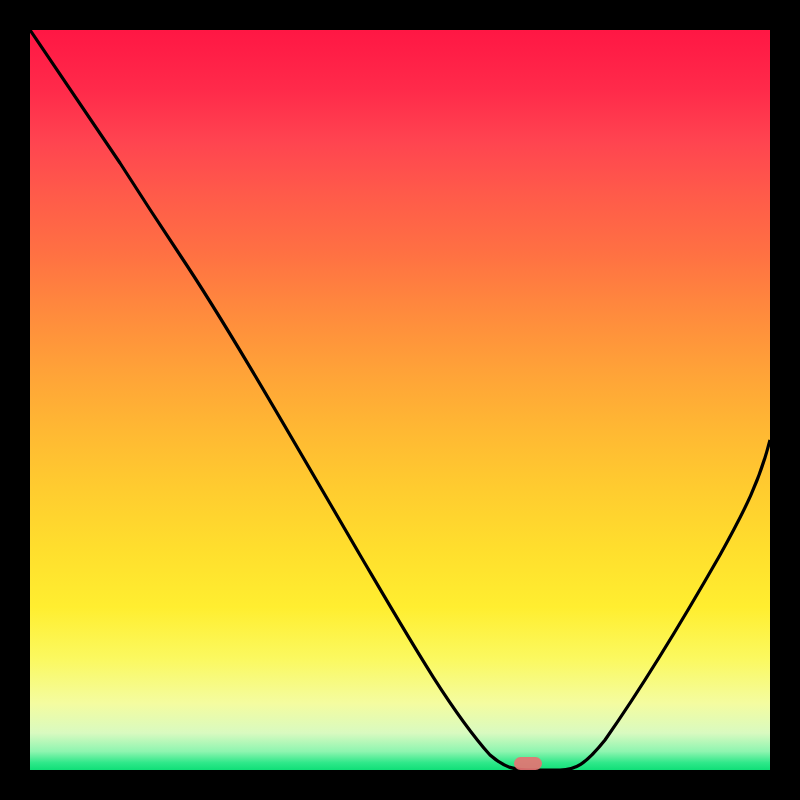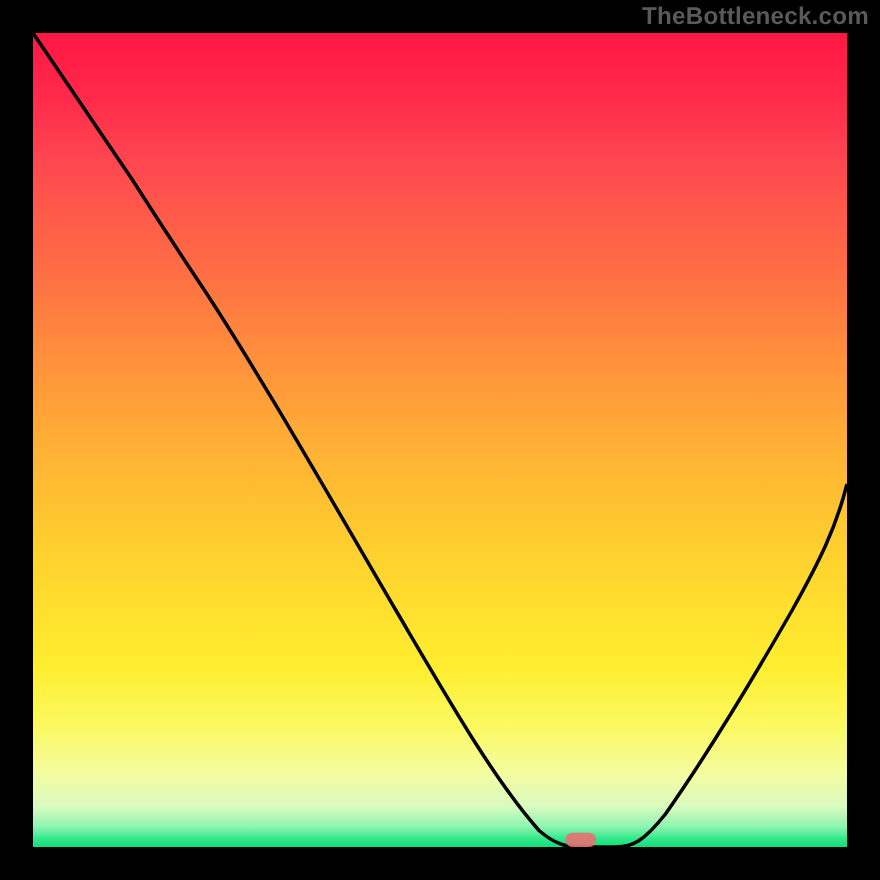--- a/index.html
+++ b/index.html
@@ -58,21 +58,20 @@
     border-radius: 7px;
     background: #e57373;
     opacity: 0.92;
   }
 </style>
 </head>
 <body>
 
 <div class="container">
 
-  <div class="watermark">TheBottleneck.com</div>
 
   <div class="plot-area">
     <div class="gradient-bg"></div>
 
     <svg class="curve-svg" viewBox="0 0 740 740" preserveAspectRatio="none">
       <path d="M 0 0
                L 90 133
                C 120 180, 140 210, 150 225
                C 200 300, 260 405, 330 525
                C 380 610, 420 680, 460 725

